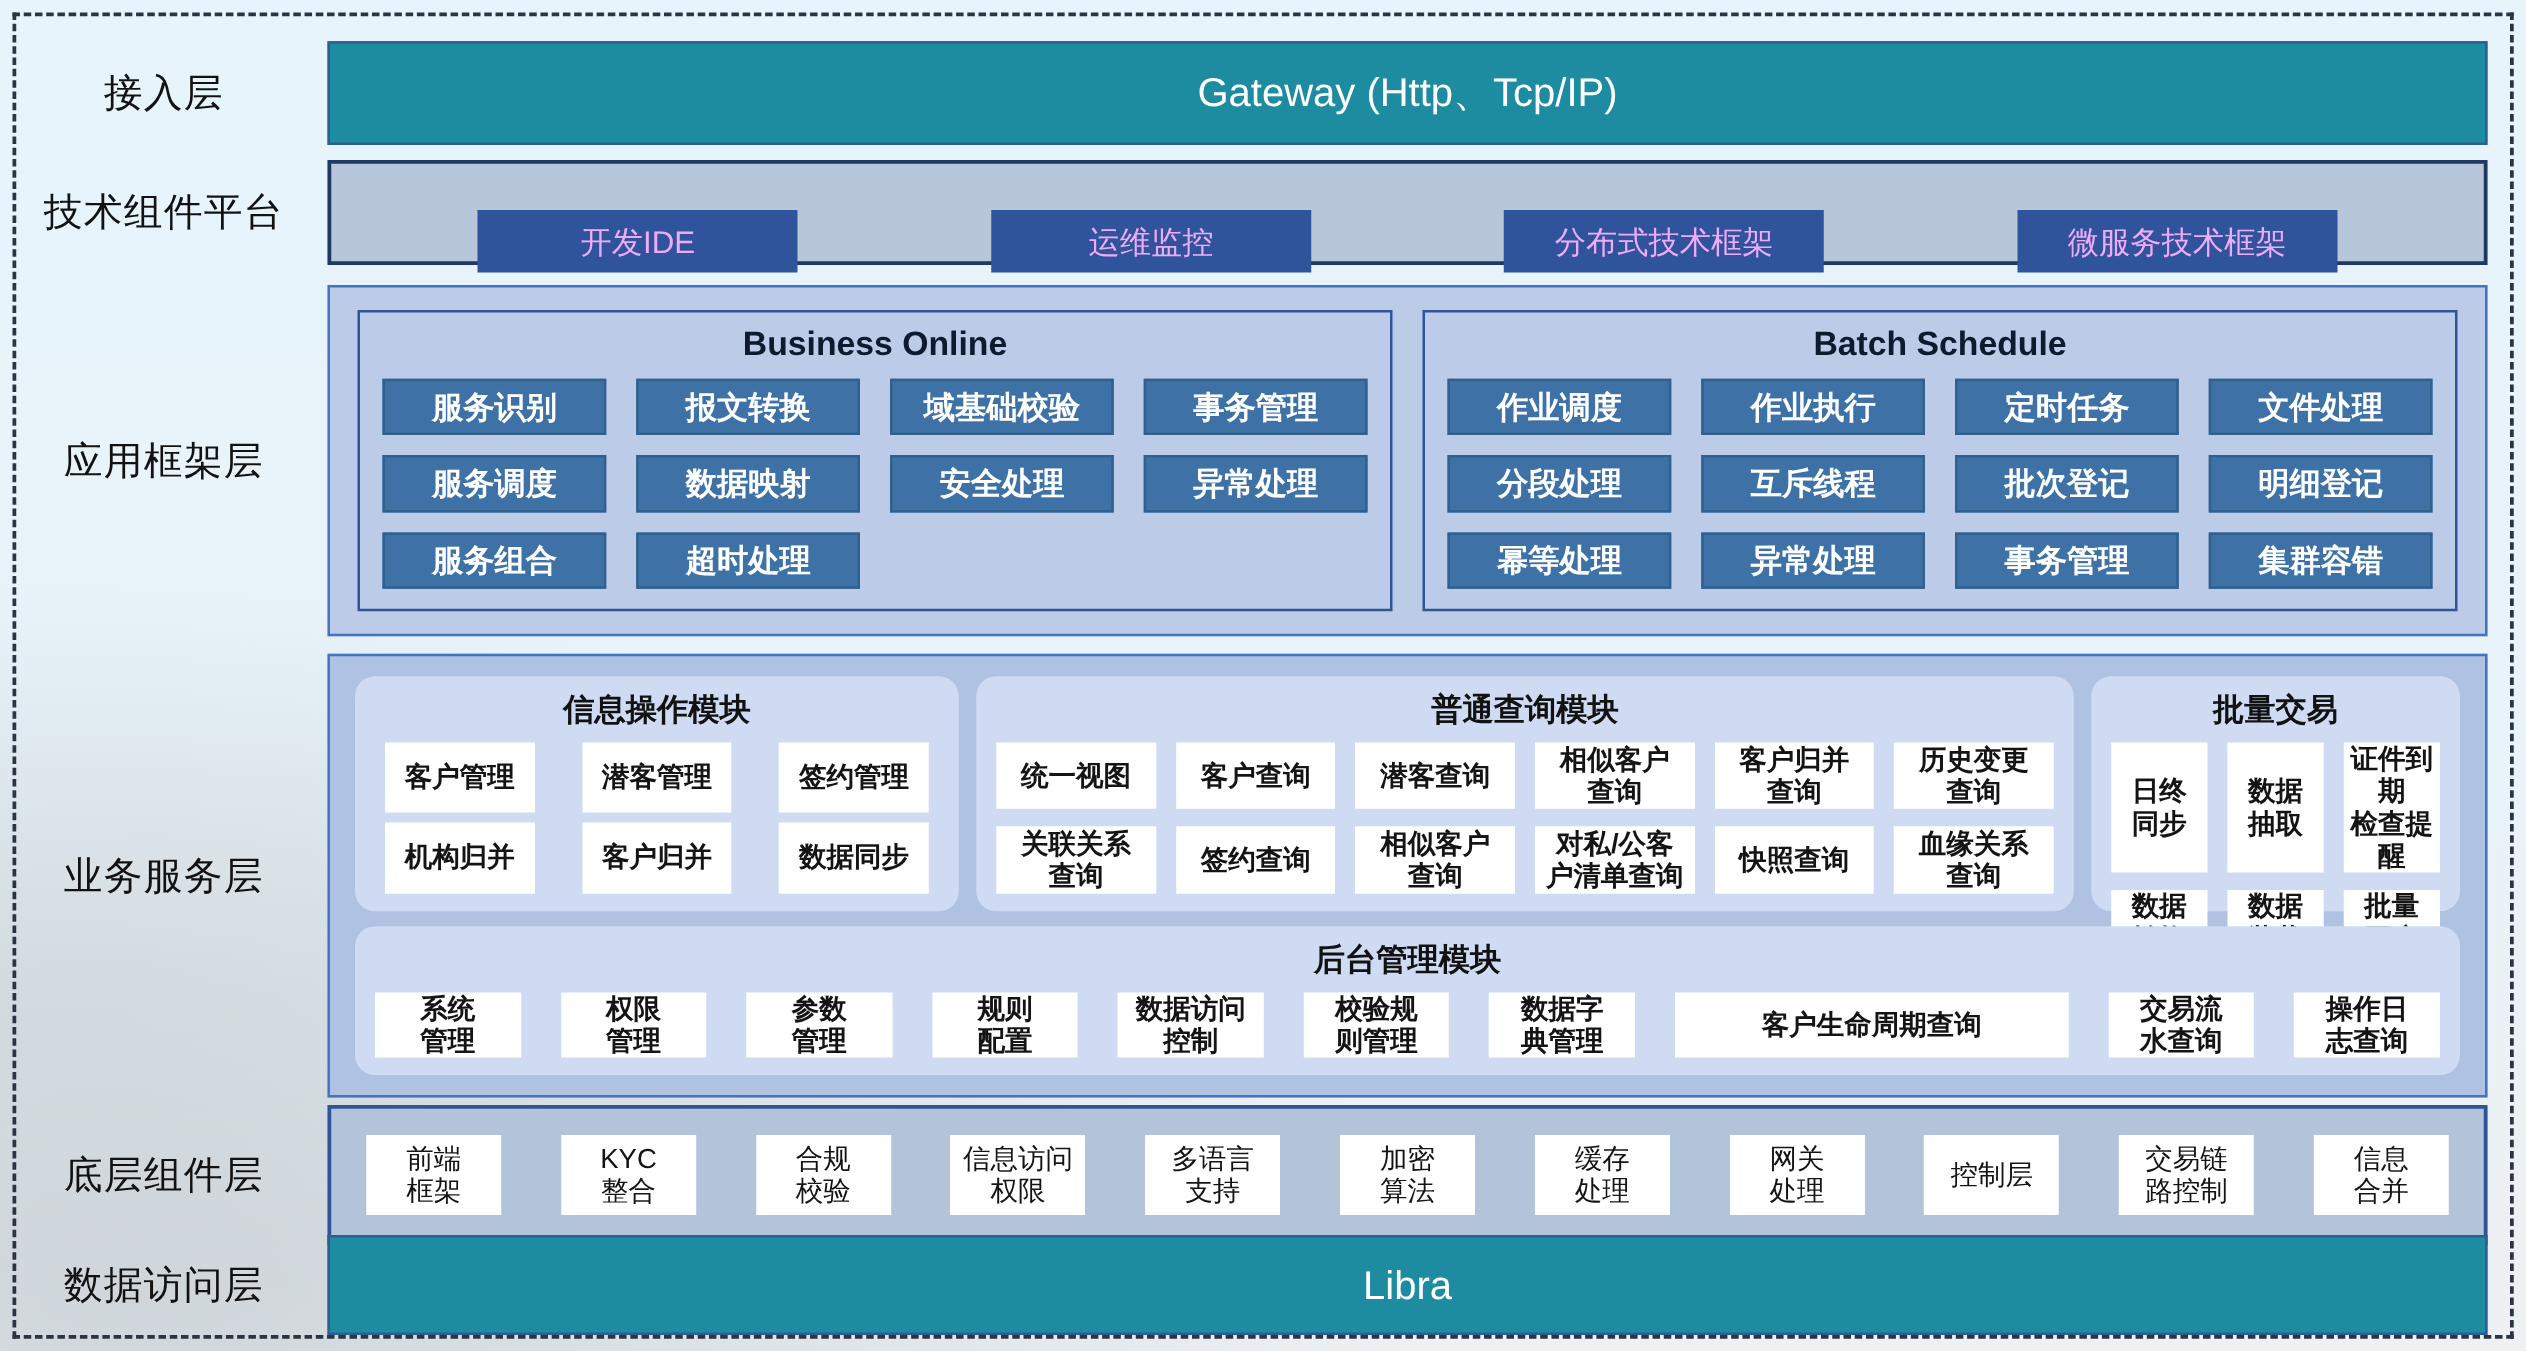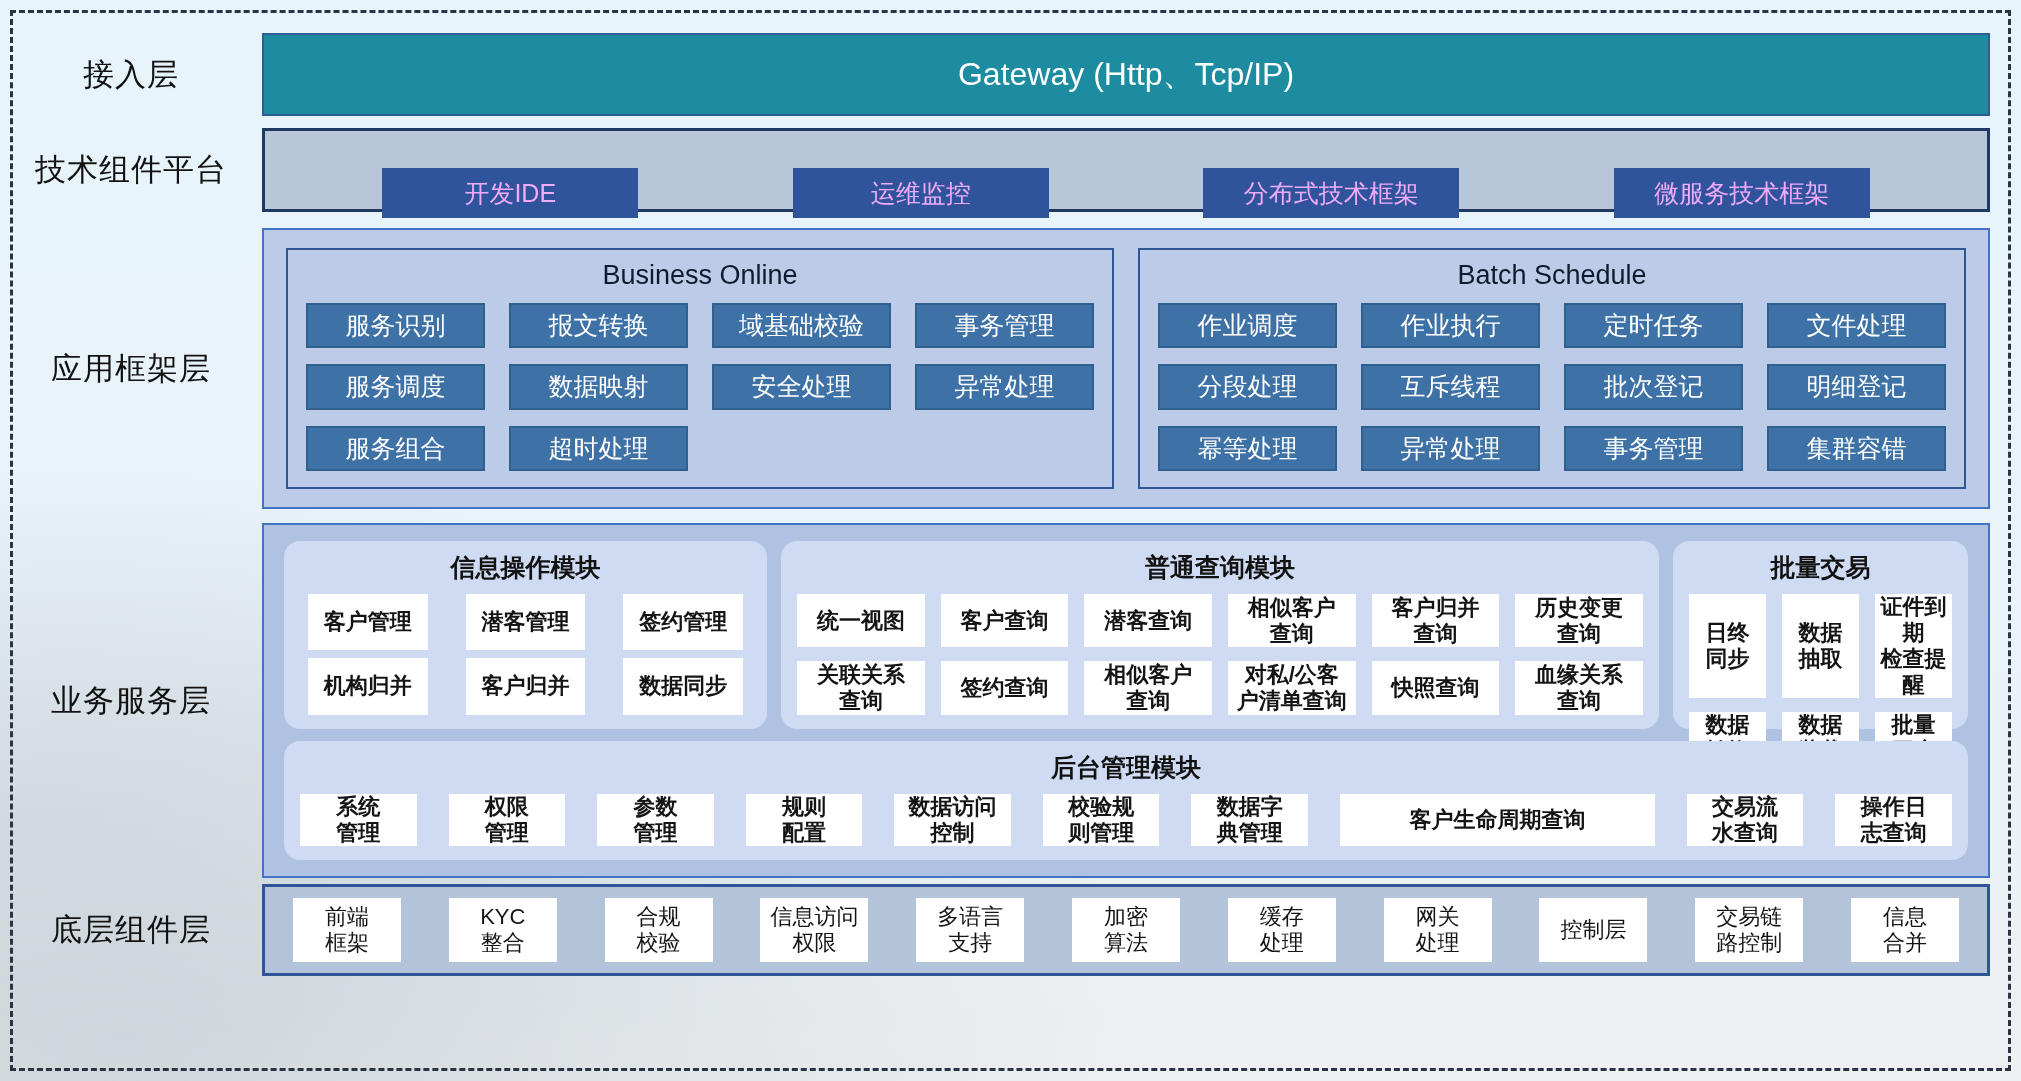--- a/index.html
+++ b/index.html
@@ -43,21 +43,21 @@
   }
 
   
   .row-app { top:228px; height:281px; }
   .app-panel {
     flex:1; background:#BCCBE8; border:2px solid #4472C4;
     padding:18px 22px; display:flex; gap:24px;
   }
   .sub-panel {
     flex:1; border:2px solid #2F5597; background:#BCCBE8;
-    padding:6px 18px 16px; display:flex; flex-direction:column;
+    padding:6px 18px 16px; display:flex; flex-direction:column;font-weight:bold;
   }
   .sub-title { text-align:center; font-size:27px; color:#0e1b2e; margin:4px 0 12px; }
   .app-grid {
     flex:1; display:grid; grid-template-columns:repeat(4,1fr); gap:16px 24px;
   }
   .app-item {
     background:#3E72A7; border:2px solid #30608E; color:#fff; font-size:25px;
     display:flex; align-items:center; justify-content:center; text-align:center; white-space:pre-line;
   }
   .app-item.span2 { grid-column:span 2; }
@@ -84,21 +84,21 @@
   .white-box {
     background:#fff; color:#141414; font-size:22px; line-height:1.18;
     display:flex; align-items:center; justify-content:center; text-align:center; white-space:pre-line;
   }
   .mod-admin { flex:1; }
   .admin-row { flex:1; display:flex; gap:32px; min-height:0; }
   .admin-row .white-box { flex:1; }
   .admin-row .white-box.wide { flex:2.7; }
 
   
-  .row-base { top:884px; height:92px; }
+  .row-base { top:884px; height:112px; }
   .base-panel {
     flex:1; background:#B3C3DA; border:3px solid #2F5597;
     display:flex; align-items:center; justify-content:space-between; padding:0 28px;
   }
   .base-panel .white-box { width:108px; height:64px; }
 </style>
 </head>
 <body>
 
 <div class="canvas">
@@ -271,13 +271,19 @@
 处理</div>
           <div class="white-box">控制层</div>
           <div class="white-box">交易链
 路控制</div>
           <div class="white-box">信息
 合并</div>
         </div>
     </div>
   </div>
 
+  <div class="row row-data">
+    <div class="side">数据访问层</div>
+    <div class="content">
+      <div class="teal-bar">Libra</div>
+    </div>
+  </div>
 </div>
 
 </body></html>

